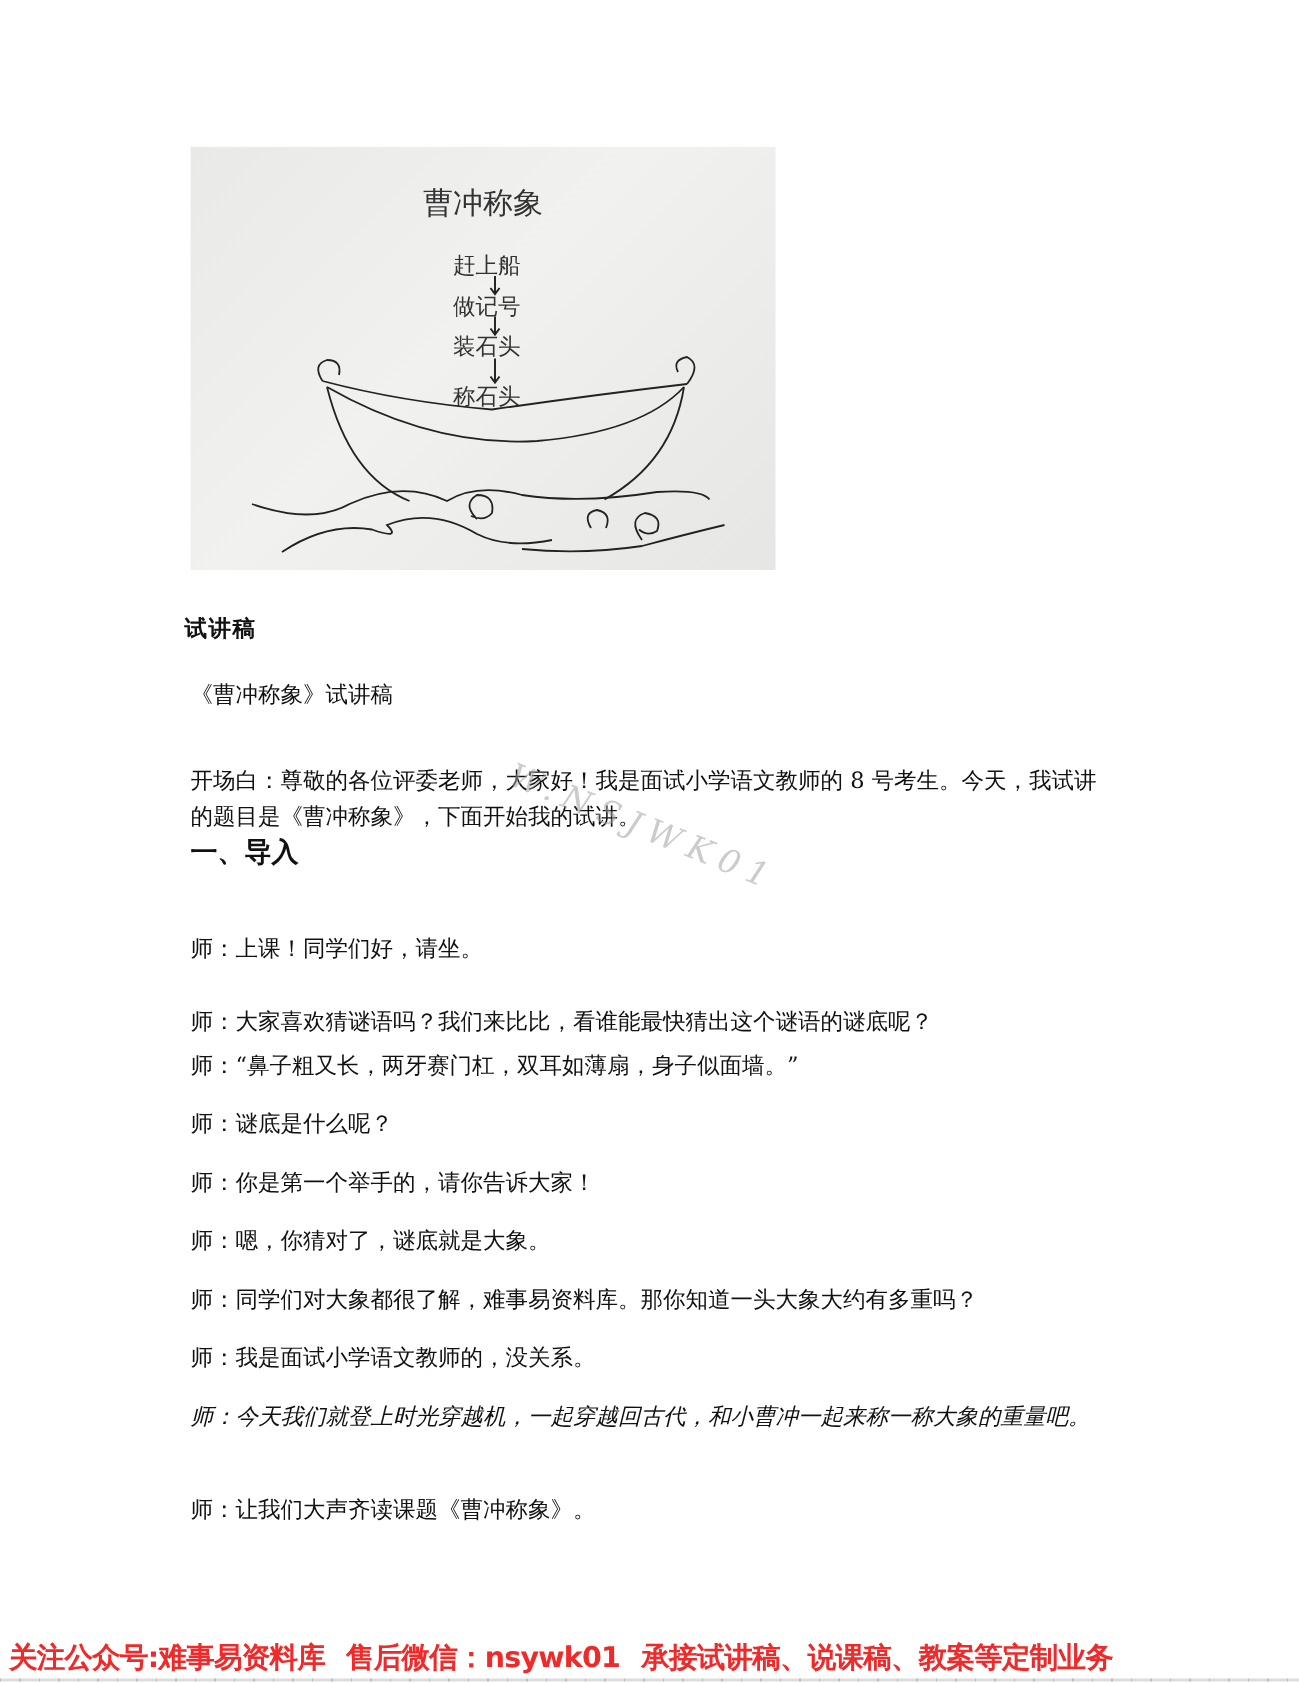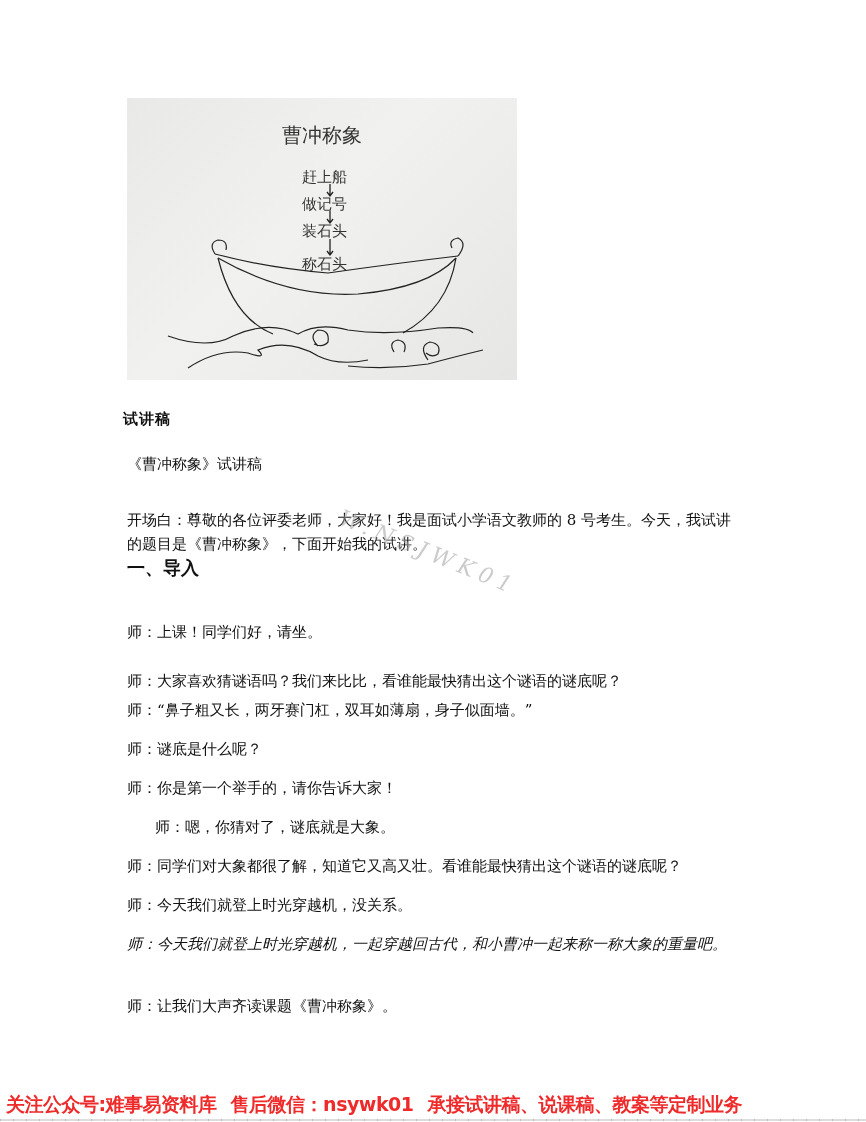--- a/index.html
+++ b/index.html
@@ -82,22 +82,22 @@
 
 <div class="watermark">W.NSJWK01</div>
 
 <div class="h2">一、导入</div>
 
 <div class="p" style="top:620px;">师：上课！同学们好，请坐。</div>
 <div class="p" style="top:659px;margin-top:10px;">师：大家喜欢猜谜语吗？我们来比比，看谁能最快猜出这个谜语的谜底呢？</div>
 <div class="p" style="top:698px;">师：“鼻子粗又长，两牙赛门杠，双耳如薄扇，身子似面墙。”</div>
 <div class="p" style="top:737px;">师：谜底是什么呢？</div>
 <div class="p" style="top:776px;">师：你是第一个举手的，请你告诉大家！</div>
-<div class="p" style="top:815px;margin-left:28px;">师：嗯，你猜对了，谜底就是大象。</div>
-<div class="p" style="top:854px;">师：同学们对大象都很了解，知道它又高又壮。看谁能最快猜出这个谜语的谜底呢？</div>
-<div class="p" style="top:893px;">师：今天我们就登上时光穿越机，没关系。</div>
+<div class="p" style="top:815px;">师：嗯，你猜对了，谜底就是大象。</div>
+<div class="p" style="top:854px;">师：同学们对大象都很了解，难事易资料库。那你知道一头大象大约有多重吗？</div>
+<div class="p" style="top:893px;">师：我是面试小学语文教师的，没关系。</div>
 <div class="p" style="top:932px;font-style:italic;">师：今天我们就登上时光穿越机，一起穿越回古代，和小曹冲一起来称一称大象的重量吧。</div>
 <div class="p" style="top:994px;">师：让我们大声齐读课题《曹冲称象》。</div>
 
 <div class="footer">
   <span>关注公众号:难事易资料库</span><span>售后微信：nsywk01</span><span>承接试讲稿、说课稿、教案等定制业务</span>
 </div>
 <div class="footer-rule"></div>
 
 </body></html>

